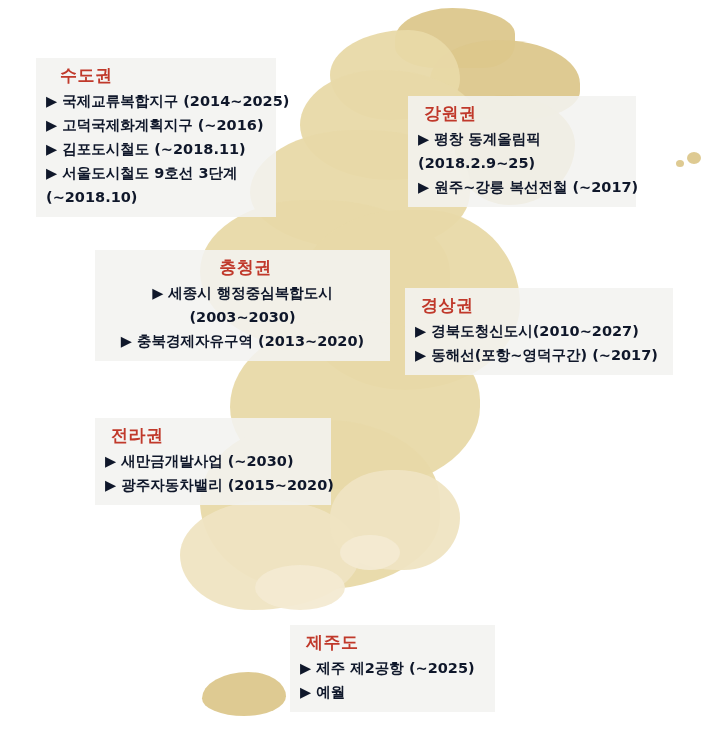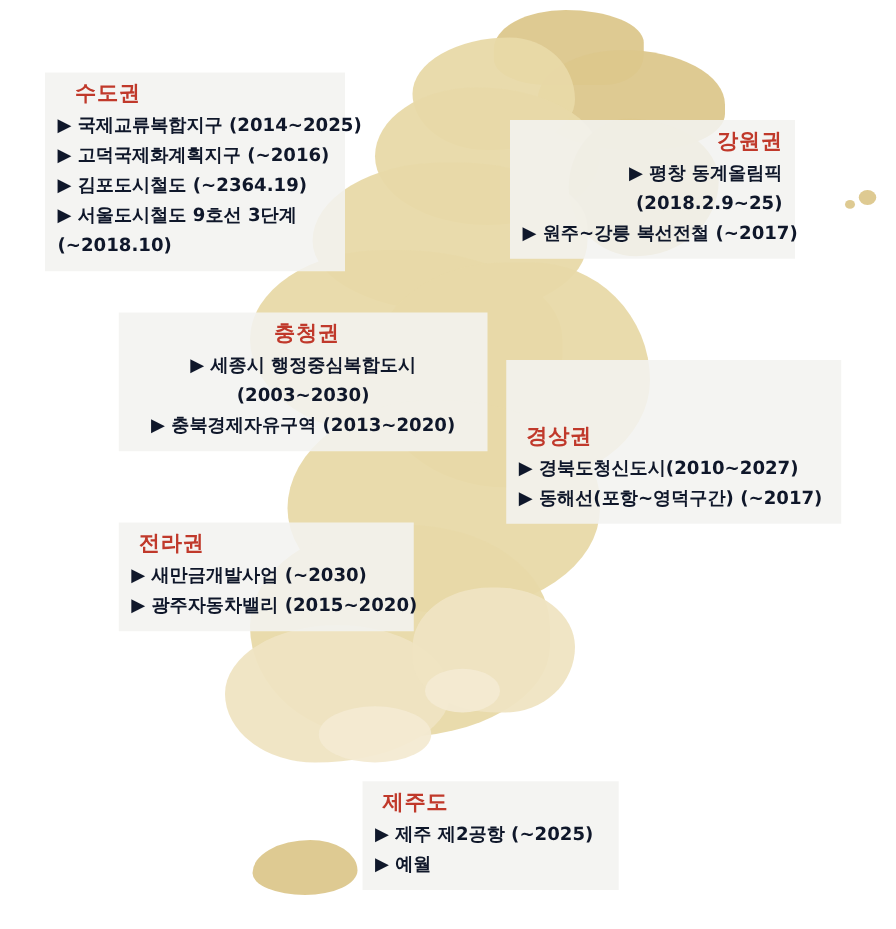--- a/index.html
+++ b/index.html
@@ -53,29 +53,29 @@
     font-size: 14.5px;
     line-height: 24px;
     color: #0f172a;
     white-space: nowrap;
     font-weight: bold;
   }
   .region-line.cont { padding-left: 0px; }
 
   
   #region-sudo      { left: 36px;  top: 58px;  width: 240px; }
-  #region-gangwon   { left: 408px; top: 96px;  width: 228px; text-align: right; }
+  #region-gangwon   { left: 408px; top: 96px;  width: 228px; }
   #region-chungcheong { left: 95px; top: 250px; width: 295px; text-align: center; }
   #region-gyeongsang { left: 405px; top: 288px; width: 268px; }
   #region-jeolla    { left: 95px;  top: 418px; width: 236px; }
   #region-jeju      { left: 290px; top: 625px; width: 205px; }
 
   #region-gangwon .region-title { padding-left: 6px; }
   #region-chungcheong .region-title { padding-left: 6px; }
-  #region-gyeongsang .region-title { padding-left: 6px; margin-top: 44px; }
+  #region-gyeongsang .region-title { padding-left: 6px; }
   #region-jeolla .region-title { padding-left: 6px; }
   #region-jeju .region-title { padding-left: 6px; }
   #region-sudo .region-title { padding-left: 14px; }
 </style>
 </head>
 <body>
 
 <div id="stage">
 
   <div id="map-layer">
@@ -98,21 +98,21 @@
     <div class="blob deep" style="left:687px;top:152px;width:14px;height:12px;border-radius:50%;"></div>
     <div class="blob deep" style="left:676px;top:160px;width:8px;height:7px;border-radius:50%;"></div>
 
     <div class="blob deep" style="left:202px;top:672px;width:84px;height:44px;border-radius:55% 45% 50% 50%/60% 55% 45% 40%;"></div>
   </div>
 
   <div class="region" id="region-sudo">
     <div class="region-title">수도권</div>
     <div class="region-line">▶ 국제교류복합지구 (2014~2025)</div>
     <div class="region-line">▶ 고덕국제화계획지구 (~2016)</div>
-    <div class="region-line">▶ 김포도시철도 (~2364.19)</div>
+    <div class="region-line">▶ 김포도시철도 (~2018.11)</div>
     <div class="region-line">▶ 서울도시철도 9호선 3단계</div>
     <div class="region-line cont">(~2018.10)</div>
   </div>
 
   <div class="region" id="region-gangwon">
     <div class="region-title">강원권</div>
     <div class="region-line">▶ 평창 동계올림픽</div>
     <div class="region-line cont">(2018.2.9~25)</div>
     <div class="region-line">▶ 원주~강릉 복선전철 (~2017)</div>
   </div>

